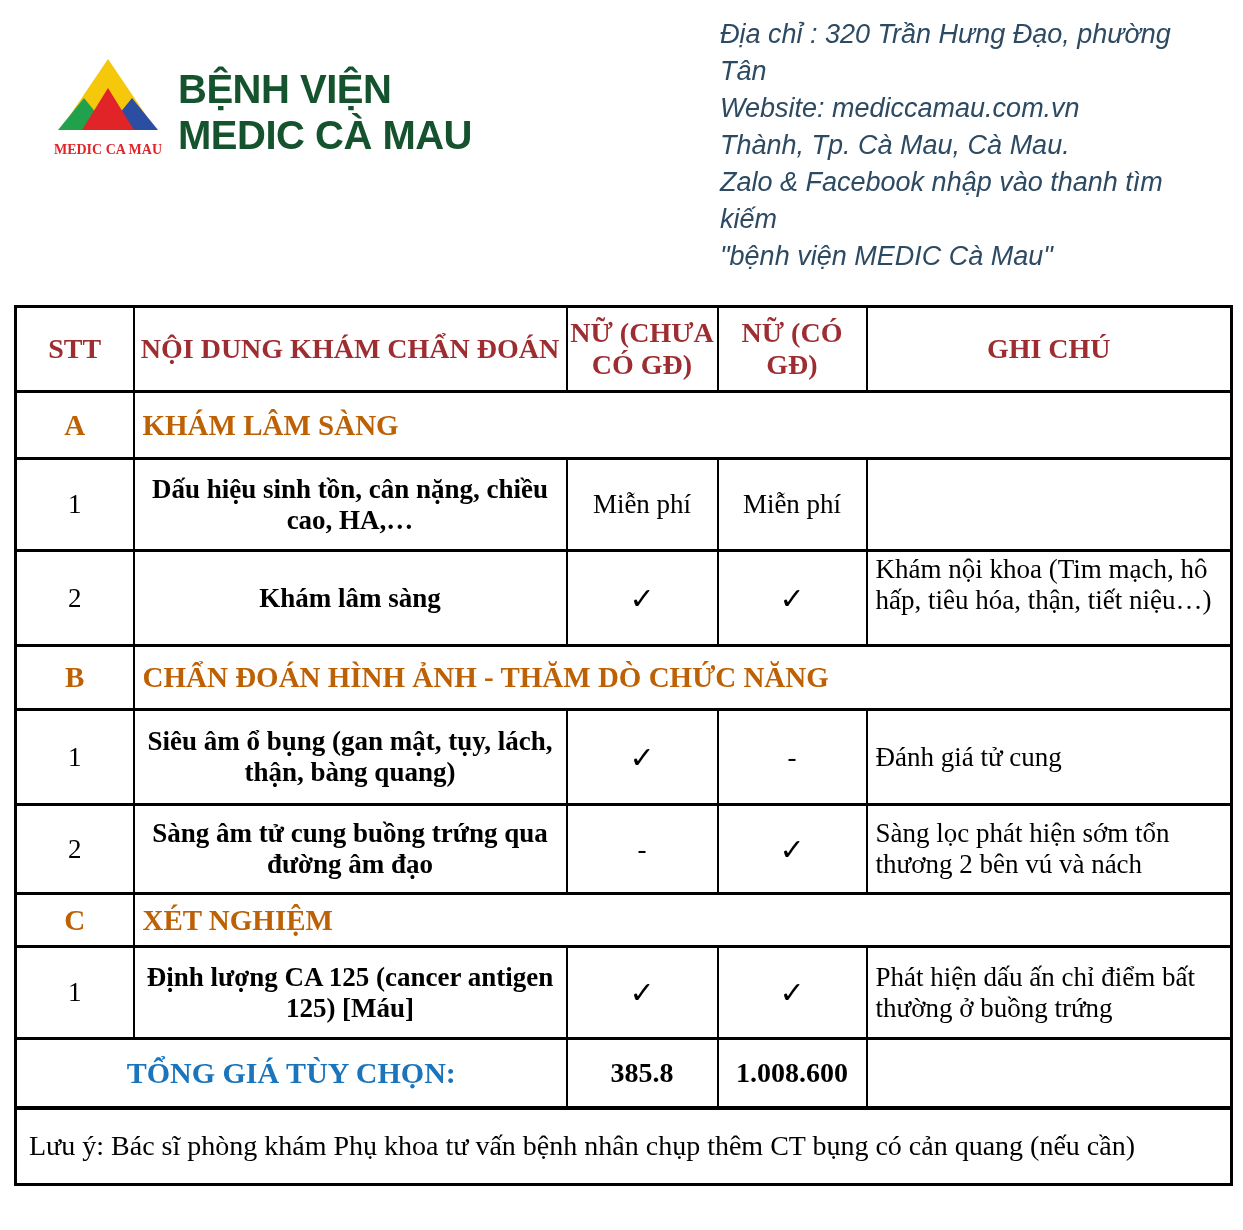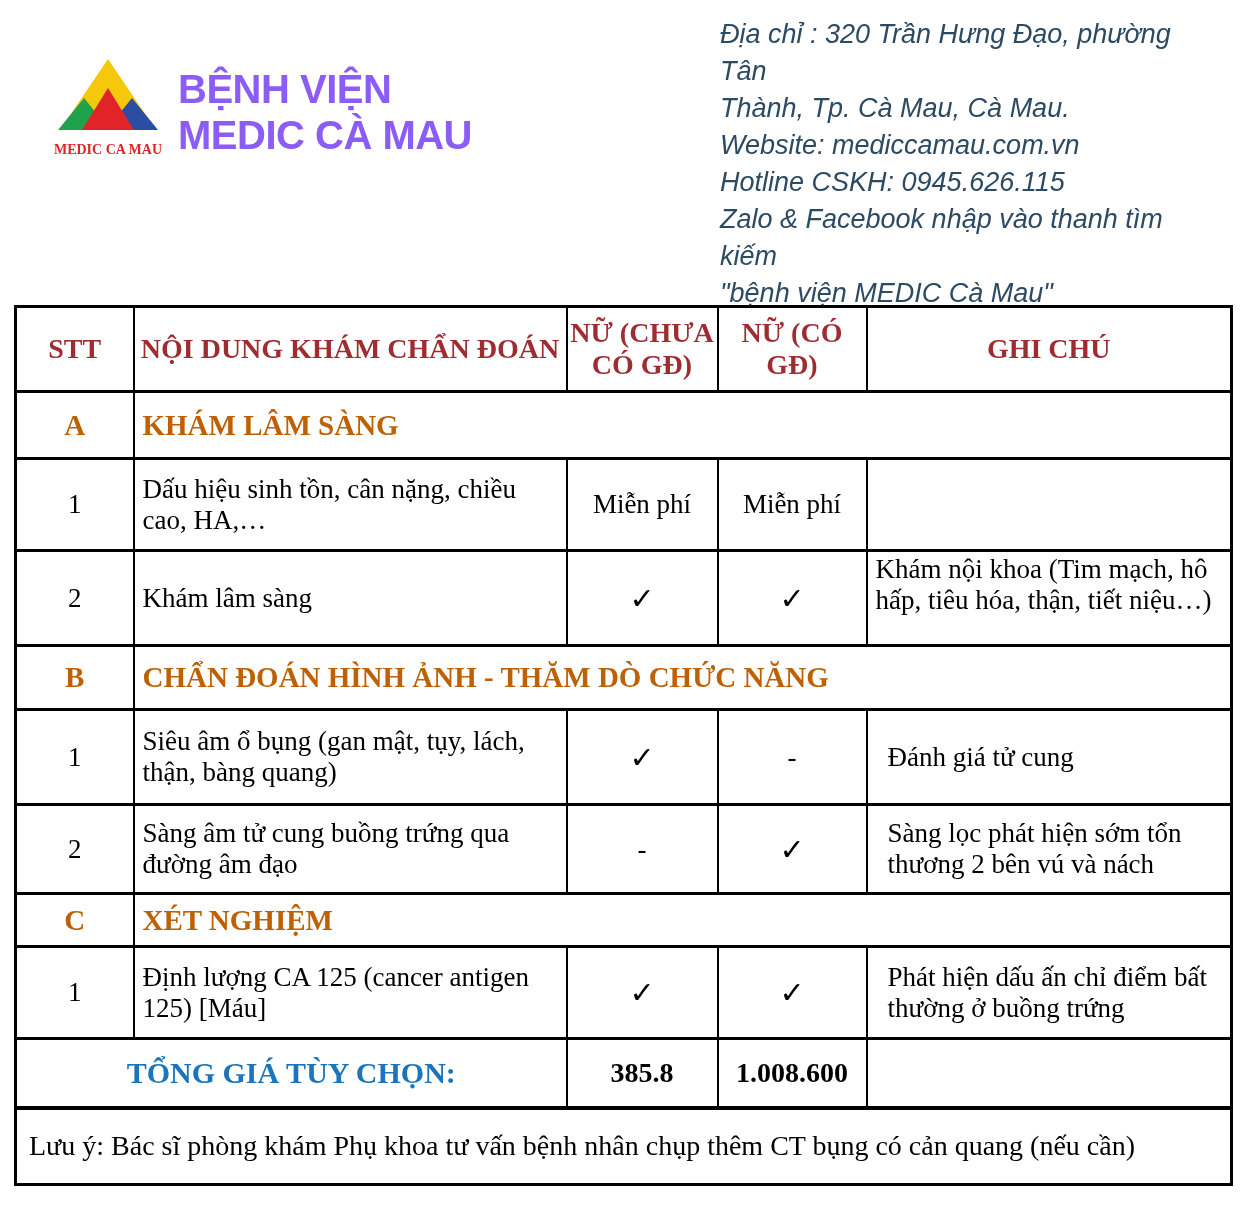--- a/index.html
+++ b/index.html
@@ -6,35 +6,35 @@
   html,body { background:#fff; }
   .page {
     position:relative; width:1243px; height:1230px; background:#ffffff;
     font-family:"Liberation Serif","DejaVu Serif",serif; overflow:hidden;
   }
   
   .brand { position:absolute; left:52px; top:58px; display:flex; align-items:flex-start; gap:14px; }
   .logo { width:112px; text-align:center; }
   .logo svg { display:block; margin:0 auto; }
   .logo-text { font-family:Liberation Serif, serif; font-weight:bold; font-size:14px; color:#e02428; letter-spacing:0px; margin-top:2px; white-space:nowrap; }
-  .hospital-name { font-family:"Liberation Sans",sans-serif; font-weight:bold; color:#8b5cf6; font-size:40px; line-height:46px; letter-spacing:-0.5px; padding-top:8px; }
+  .hospital-name { font-family:"Liberation Sans",sans-serif; font-weight:bold; color:#14532d; font-size:40px; line-height:46px; letter-spacing:-0.5px; padding-top:8px; }
   .contact { position:absolute; left:720px; top:16px; width:500px;
     font-family:"Liberation Sans",sans-serif; font-style:italic; font-size:27px; line-height:37px; color:#2d4a63; }
   
   .doc-title { position:absolute; top:250px; left:0; width:100%; text-align:center;
     font-weight:bold; font-size:33px; color:#1d6f2d; }
   
   table.pkg { position:absolute; top:305px; left:14px; width:1216px;
     border-collapse:collapse; table-layout:fixed; border:3px solid #000; font-size:27px; color:#000; }
   table.pkg td, table.pkg th { border:2px solid #000; border-top-width:3px; border-bottom-width:3px; vertical-align:middle; }
   th.hdr { color:#9e2d32; font-size:28px; font-weight:bold; text-align:center; padding:4px 2px; }
   td.stt { text-align:center; }
-  td.content { text-align:left; padding:9px 8px; }
+  td.content { text-align:center; padding:9px 8px;font-weight:bold; }
   td.val { text-align:center; }
-  td.note { text-align:left; padding:4px 20px; }
+  td.note { text-align:left; padding:4px 8px; }
   tr.section td.stt { color:#bd6104; font-weight:bold; font-size:29px; }
   tr.section td.sec-label { color:#bd6104; font-weight:bold; font-size:29px; text-align:left; padding:4px 8px; }
   .check { font-size:30px; }
   td.note-clip { vertical-align:top; padding:2px 16px 0 8px; }
   .clip3 { height:90px; overflow:hidden; line-height:31px; }
   tr.total-row td { font-weight:bold; }
   td.total-label { color:#1b75bc; font-size:30px; text-align:center; }
   td.total-val { text-align:center; font-size:28px; }
   td.gray-r { border-right:2px solid #c9c9c9; }
   td.gray-l { border-left:2px solid #c9c9c9; }
@@ -68,23 +68,22 @@
       <div class="logo-text">MEDIC CA MAU</div>
     </div>
     <div class="hospital-name">
       <div>BỆNH VIỆN</div>
       <div>MEDIC CÀ MAU</div>
     </div>
   </div>
 
   <div class="contact">
     <div>Địa chỉ : 320 Trần Hưng Đạo, phường Tân</div>
+    <div>Website: mediccamau.com.vn</div>
     <div>Thành, Tp. Cà Mau, Cà Mau.</div>
-    <div>Website: mediccamau.com.vn</div>
-    <div>Hotline CSKH: 0945.626.115</div>
     <div>Zalo &amp; Facebook nhập vào thanh tìm kiếm</div>
     <div>"bệnh viện MEDIC Cà Mau"</div>
   </div>
 
 
   <table class="pkg">
     <colgroup>
       <col style="width:118px">
         <col style="width:433px">
         <col style="width:151px">

